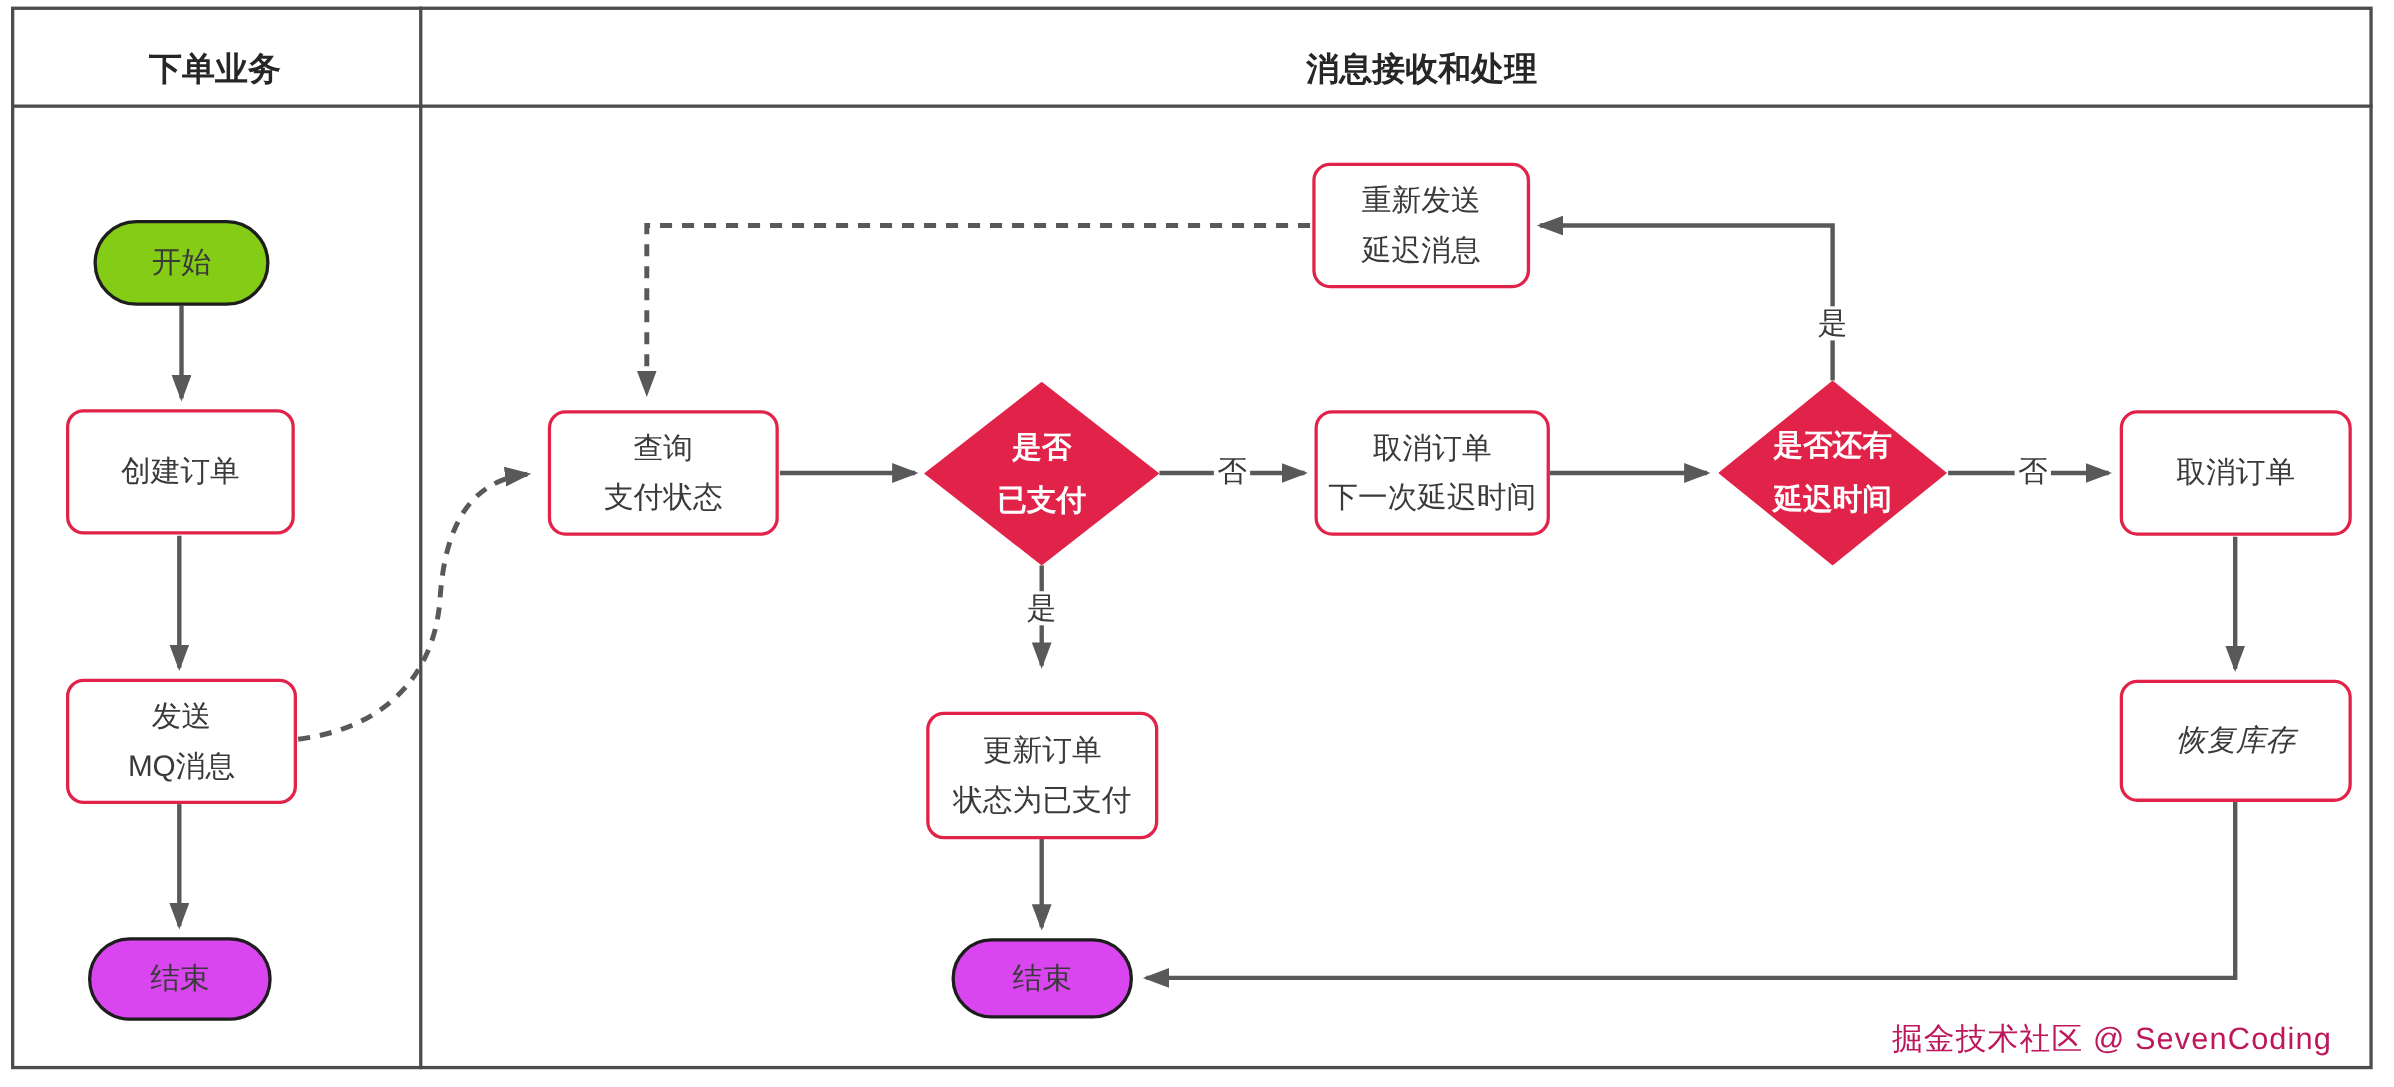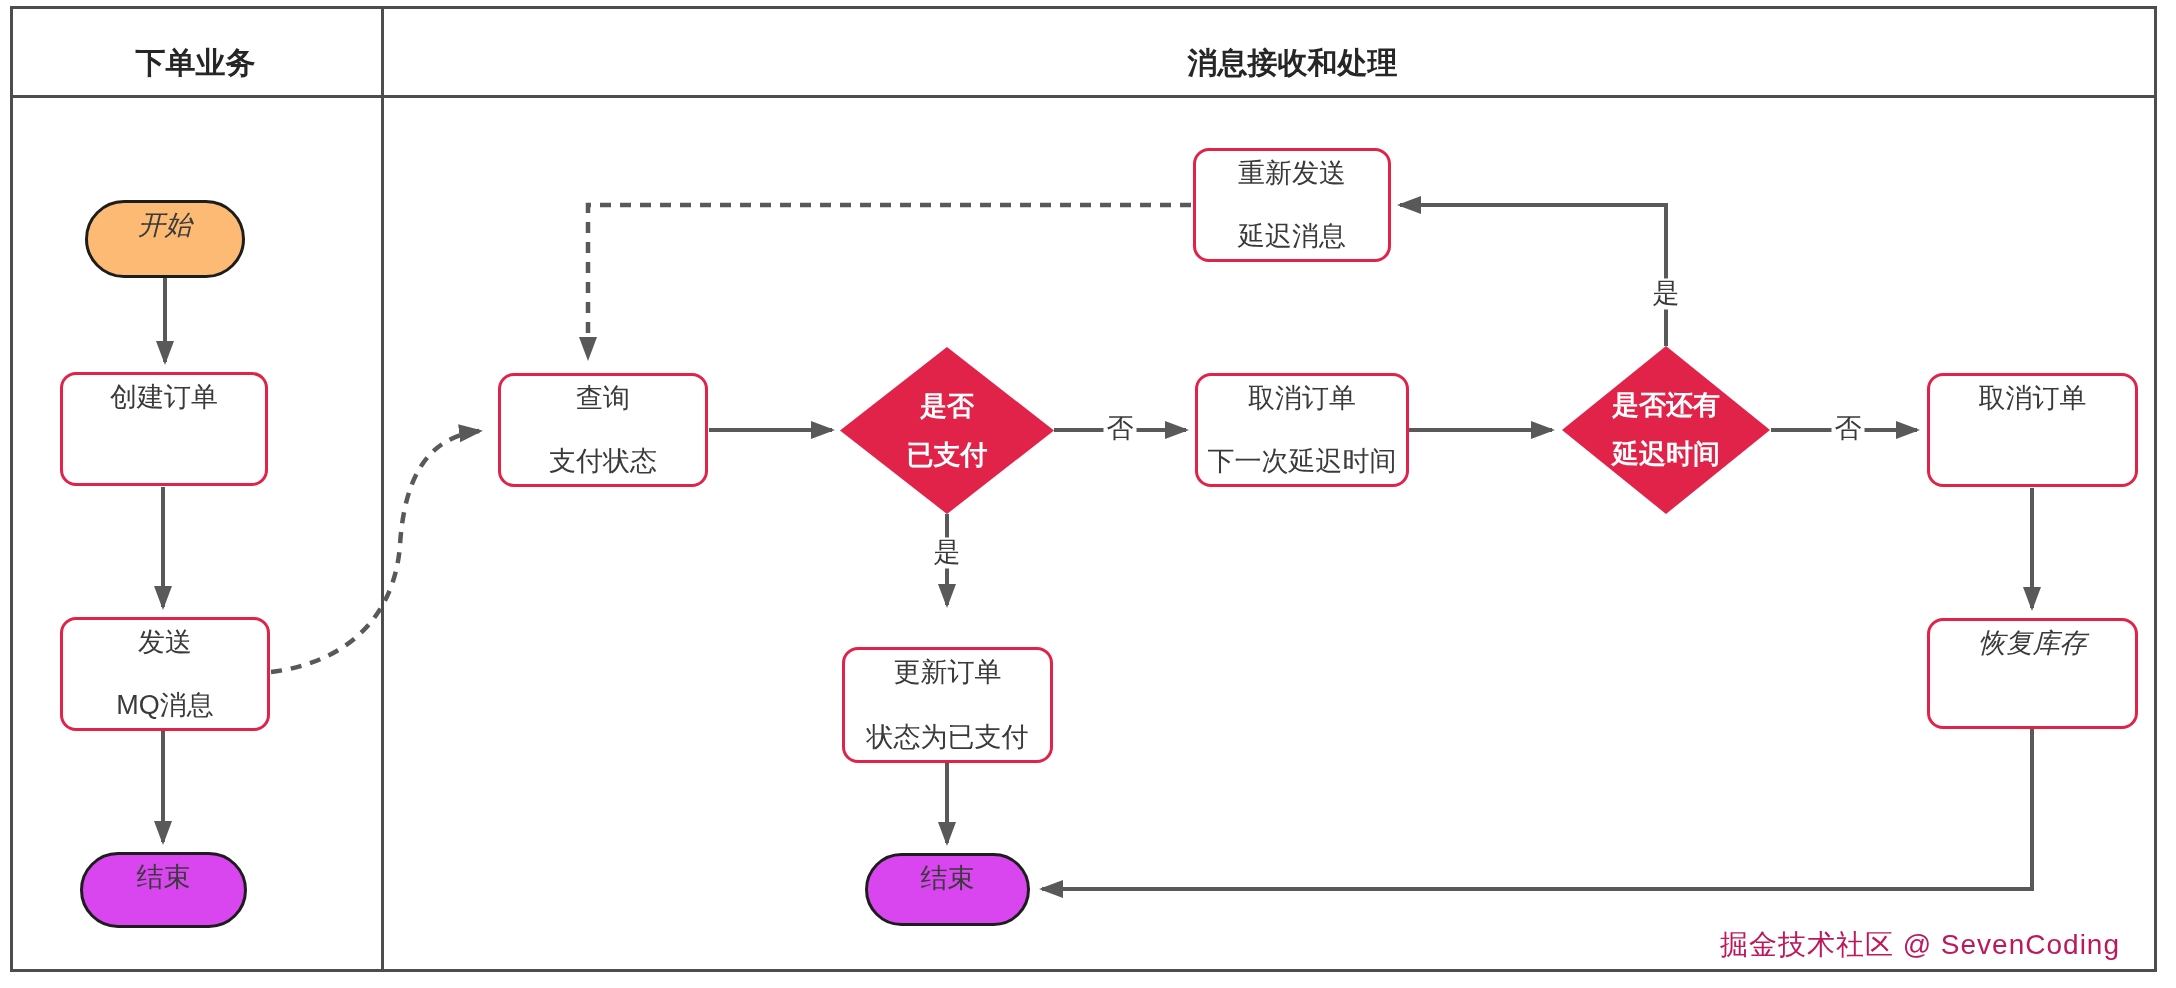--- a/index.html
+++ b/index.html
@@ -12,25 +12,25 @@
     border:3px solid #4d4d4d;box-sizing:border-box;z-index:1;}
   .header-line{position:absolute;left:10px;top:95px;width:2147px;height:3px;background:#4d4d4d;z-index:1;}
   .lane-divider{position:absolute;left:381px;top:6px;width:3px;height:966px;background:#4d4d4d;z-index:1;}
   .lane-title{position:absolute;top:6px;height:114px;display:flex;align-items:center;justify-content:center;
     font-size:30px;font-weight:bold;color:#262626;z-index:2;}
   .lane-title.left{left:10px;width:371px;}
   .lane-title.right{left:404px;width:1777px;}
   
   svg.edges{position:absolute;left:0;top:0;width:2176px;height:988px;z-index:3;}
   
-  .node{position:absolute;display:flex;flex-direction:column;align-items:center;justify-content:space-between;
+  .node{position:absolute;display:flex;flex-direction:column;align-items:center;justify-content:center;
     box-sizing:border-box;background:#ffffff;border:3px solid #e1234a;border-radius:16px;
     font-size:27px;line-height:1.68;color:#3a3a3a;text-align:center;z-index:4;}
   .node.terminal{border:3px solid #1d1d1d;border-radius:999px;}
-  .node.start-fill{background:#fdba74;font-style:italic;}
+  .node.start-fill{background:#84cc16;}
   .node.end-fill{background:#d946ef;}
   .diamond{position:absolute;display:flex;flex-direction:column;align-items:center;justify-content:center;
     background:#e1234a;color:#ffffff;font-weight:bold;font-size:27px;line-height:1.8;text-align:center;
     clip-path:polygon(50% 0,100% 50%,50% 100%,0 50%);z-index:4;}
   
   .edge-label{position:absolute;transform:translate(-50%,-50%);background:#ffffff;padding:0 3px;
     font-size:27px;color:#3a3a3a;z-index:5;line-height:1.15;}
   
   .watermark{position:absolute;top:926px;right:56px;font-size:28px;color:#be185d;
     text-shadow:2px 2px 0 #ffffff;z-index:2;letter-spacing:1px;}

